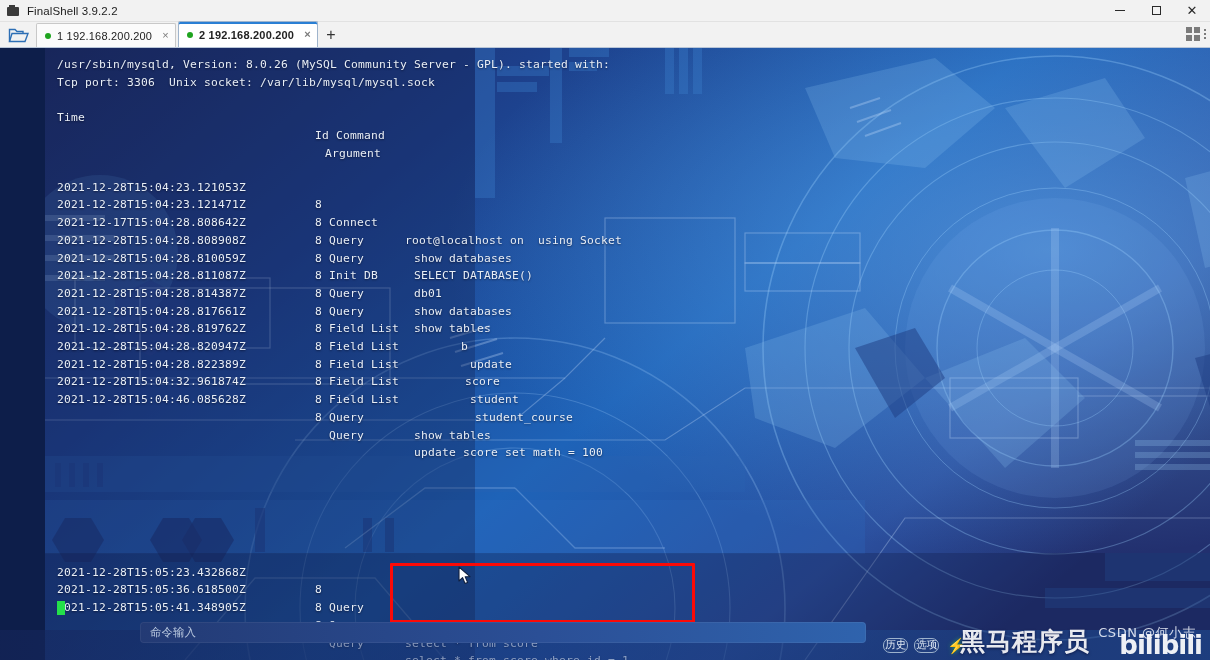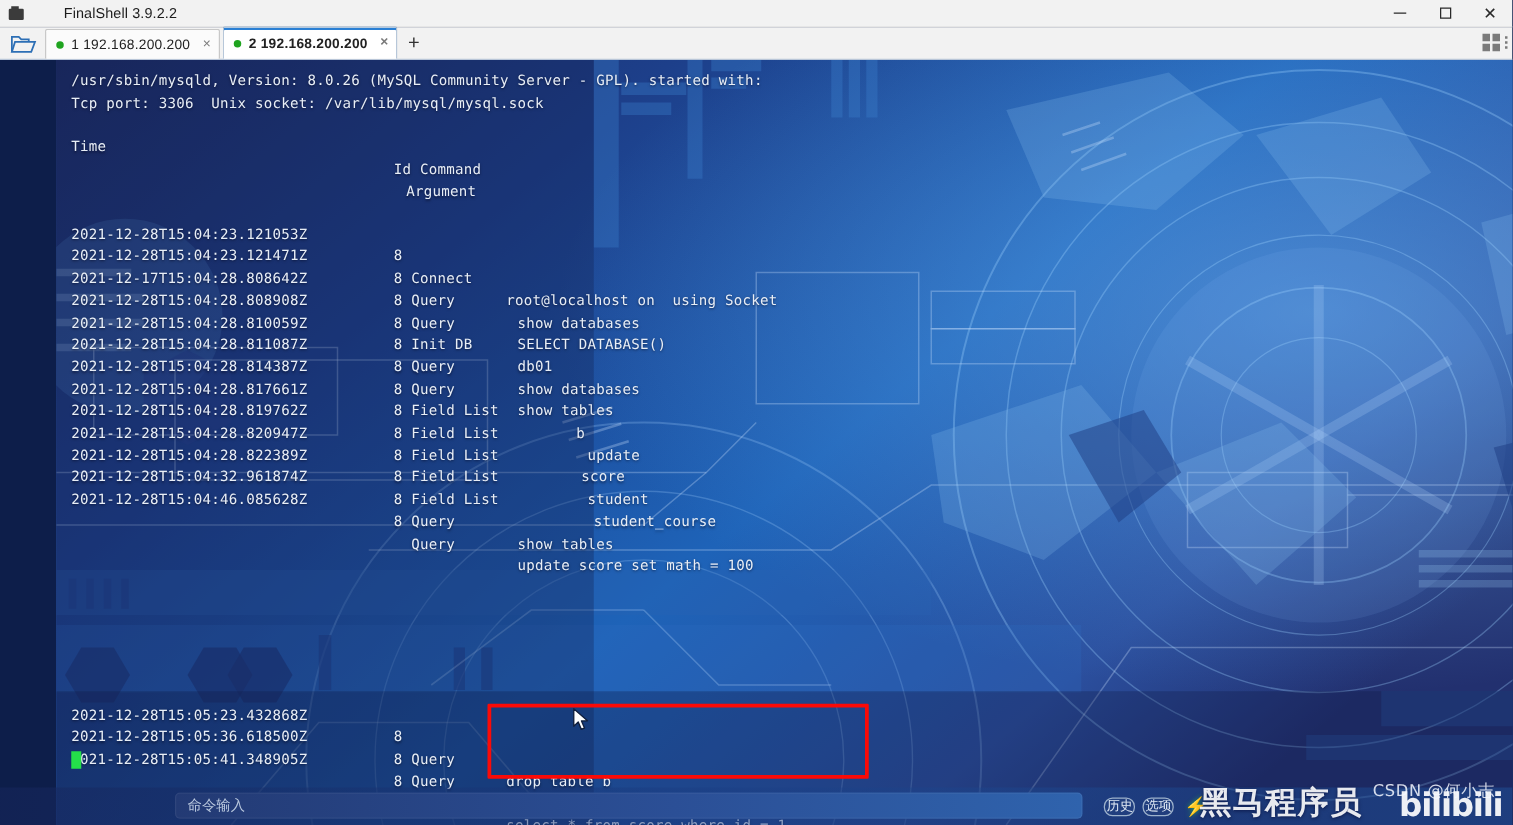--- a/index.html
+++ b/index.html
@@ -14,21 +14,21 @@
     width: 1210px; height: 660px;
     overflow: hidden;
   }
 
   
   .titlebar {
     position: absolute; top: 0; left: 0;
     width: 1210px; height: 22px;
     background: #f2f2f2;
     border-bottom: 1px solid #e2e2e2;
-    display: flex; align-items: center; gap: 24px;
+    display: flex; align-items: center;
   }
   .tb-icon {
     width: 13px; height: 11px; margin-left: 7px; margin-right: 7px;
     position: relative; flex: none;
   }
   .tb-icon::before {
     content:""; position:absolute; left:0; top:2px;
     width:12px; height:9px; background:#3b3b3b; border-radius:1px;
   }
   .tb-icon::after {
@@ -156,21 +156,21 @@
   .mouse-cursor { position:absolute; z-index: 60; }
 
   
   .bottombar {
     position: absolute; left: 0; bottom: 0;
     width: 1210px; height: 30px;
     display: flex; align-items: center;
     background: linear-gradient(90deg, rgba(22,38,92,.55) 0%, rgba(26,60,130,.45) 45%, rgba(31,86,160,.45) 100%);
   }
   .cmd-input {
-    position: absolute; left: 140px; bottom: 5px;
+    position: absolute; left: 140px; bottom: 17px;
     width: 726px; height: 21px;
     background: linear-gradient(90deg, #233a74 0%, #2b4f96 55%, #2f63ad 100%);
     border-radius: 4px;
     display: flex; align-items: center;
     padding-left: 10px;
     font-size: 11.5px;
     color: #b9c8de;
     font-family: "DejaVu Sans", sans-serif;
     box-shadow: inset 0 0 0 1px rgba(255,255,255,.06);
   }

